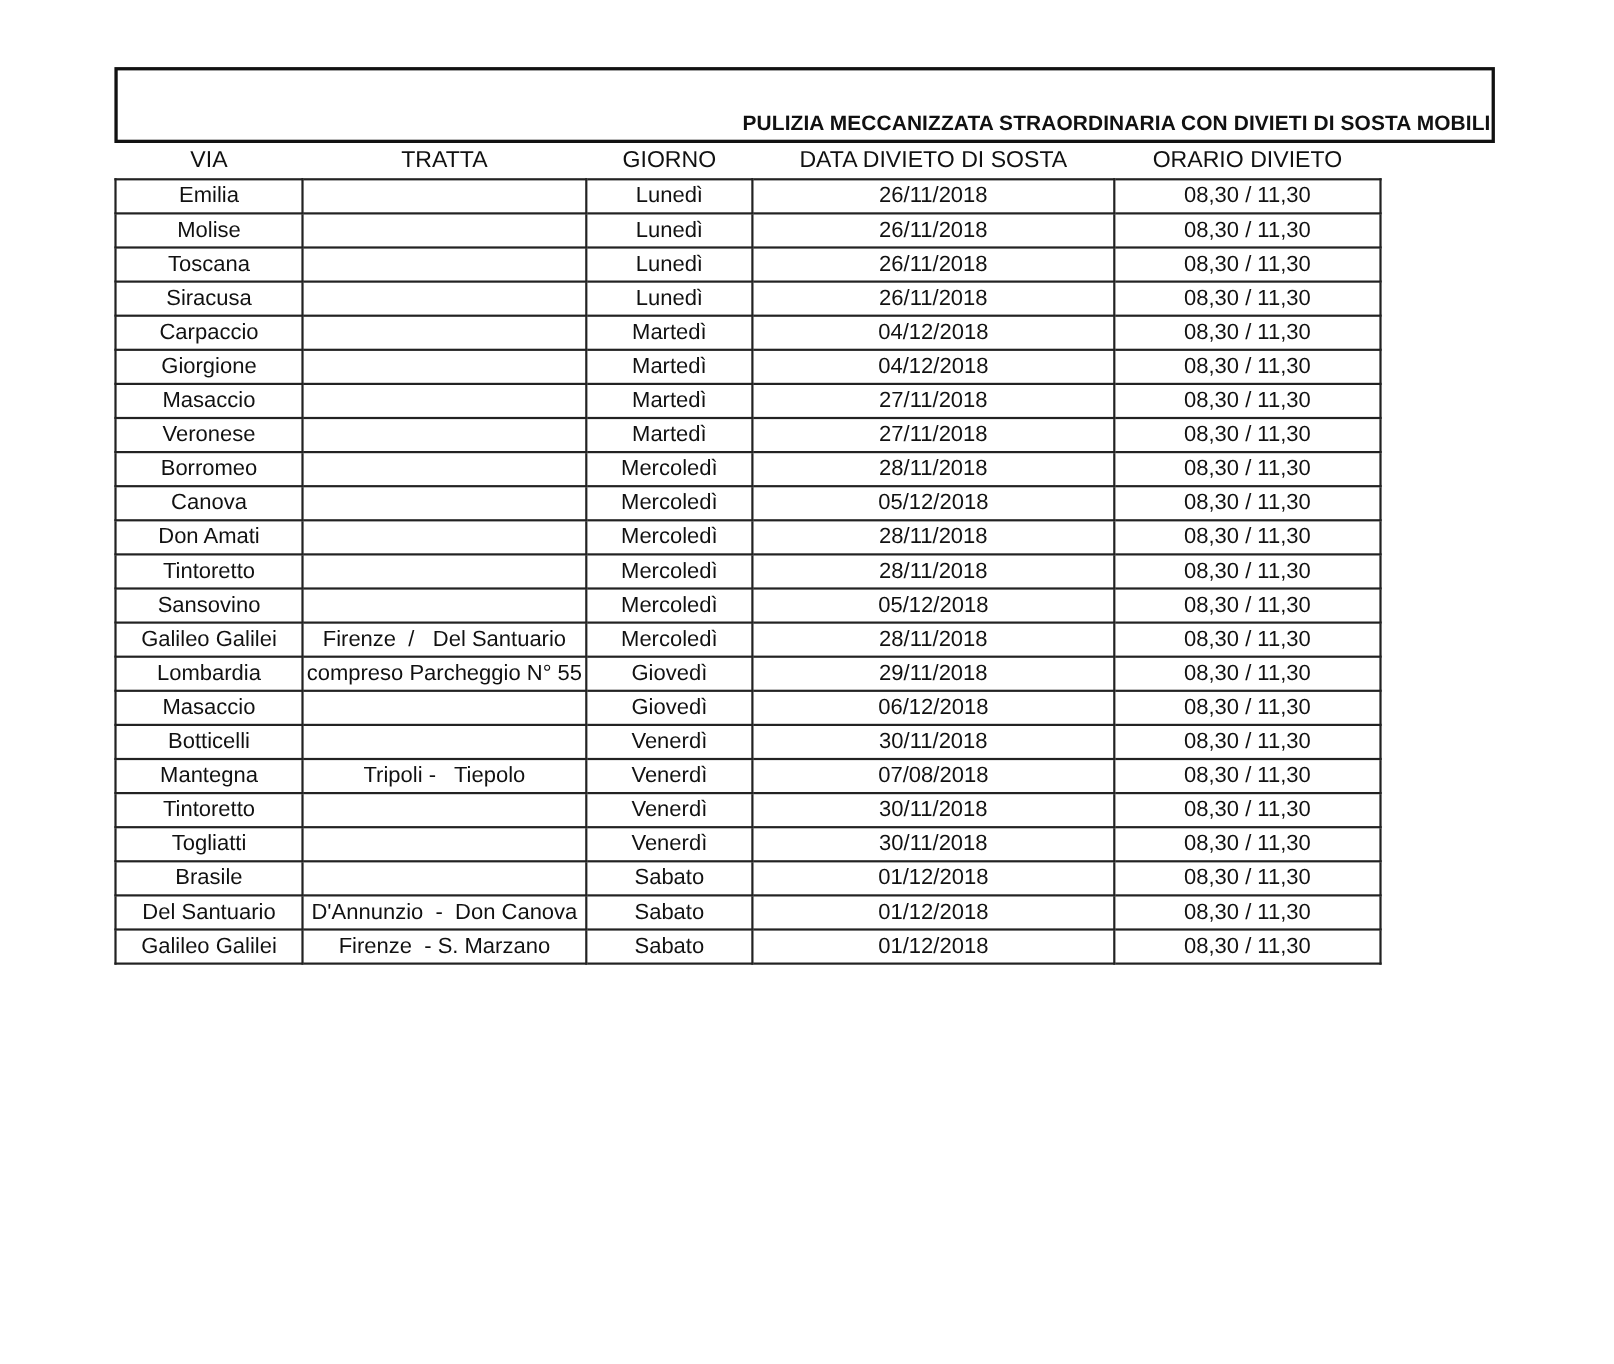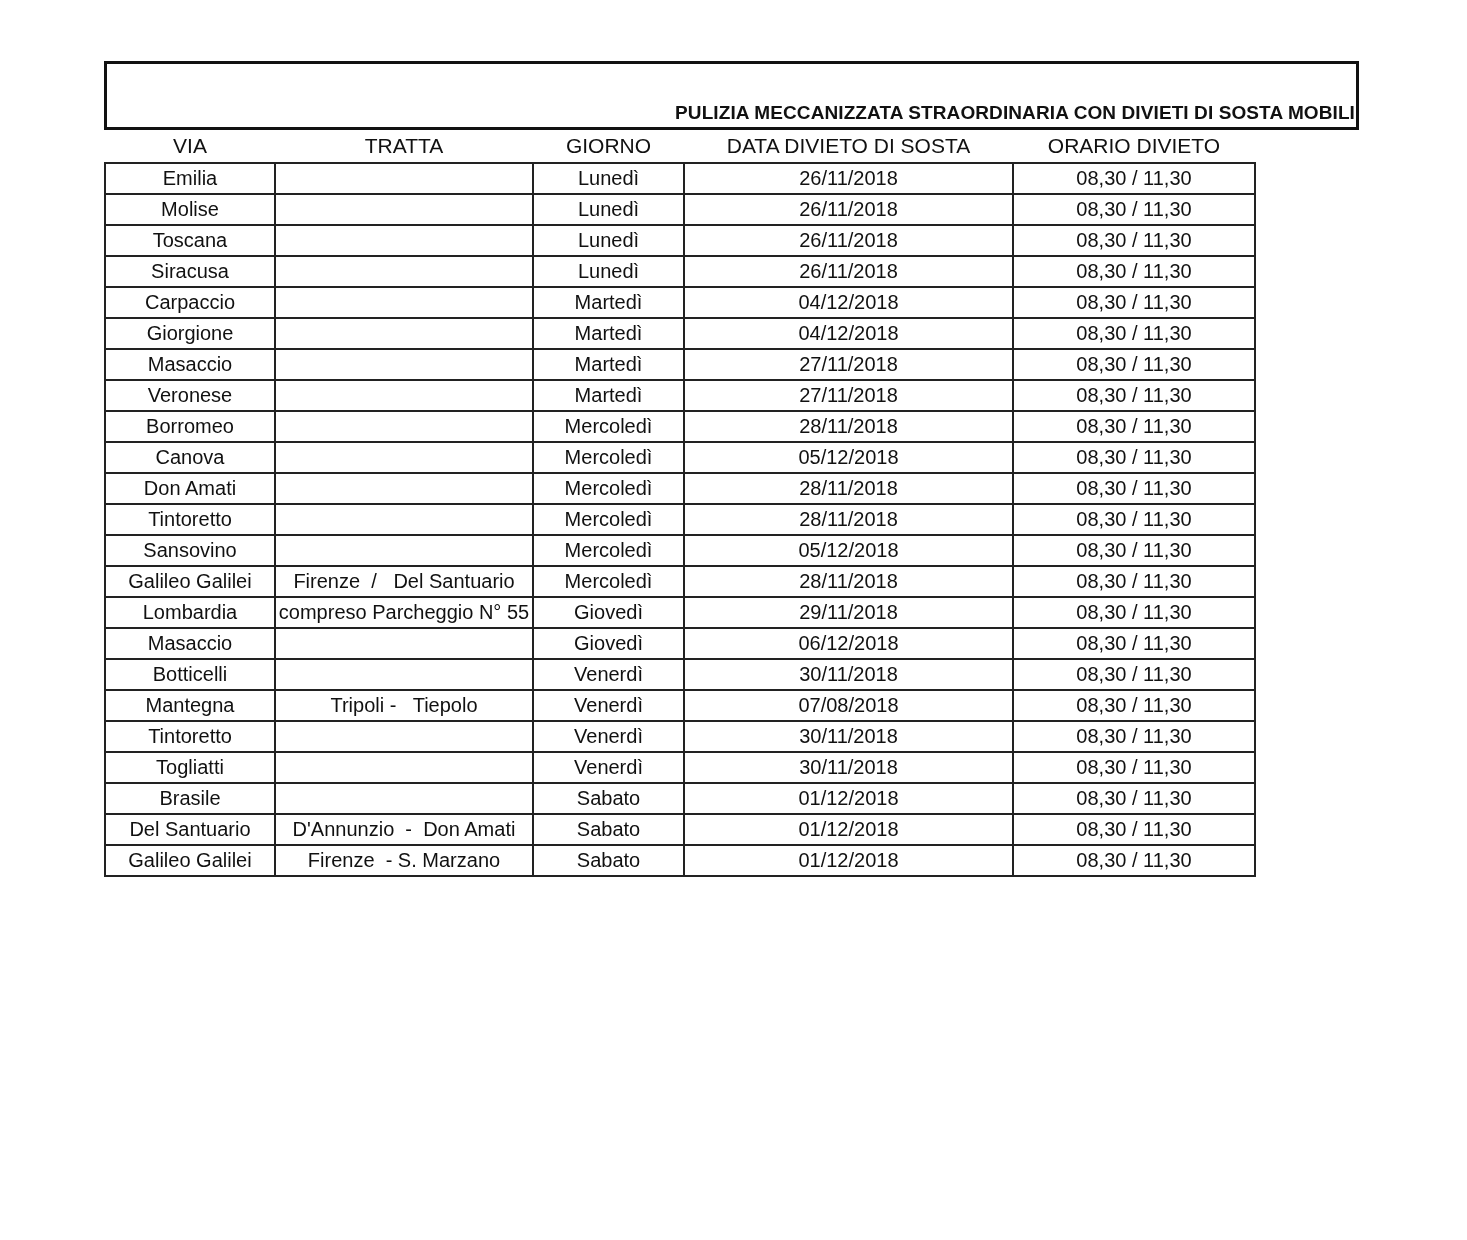--- a/index.html
+++ b/index.html
@@ -198,21 +198,21 @@
       </tr>
       <tr>
         <td>Brasile</td>
         <td></td>
         <td>Sabato</td>
         <td>01/12/2018</td>
         <td>08,30 / 11,30</td>
       </tr>
       <tr>
         <td>Del Santuario</td>
-        <td>D'Annunzio  -  Don Amati</td>
+        <td>D'Annunzio  -  Don Canova</td>
         <td>Sabato</td>
         <td>01/12/2018</td>
         <td>08,30 / 11,30</td>
       </tr>
       <tr>
         <td>Galileo Galilei</td>
         <td>Firenze  - S. Marzano</td>
         <td>Sabato</td>
         <td>01/12/2018</td>
         <td>08,30 / 11,30</td>

